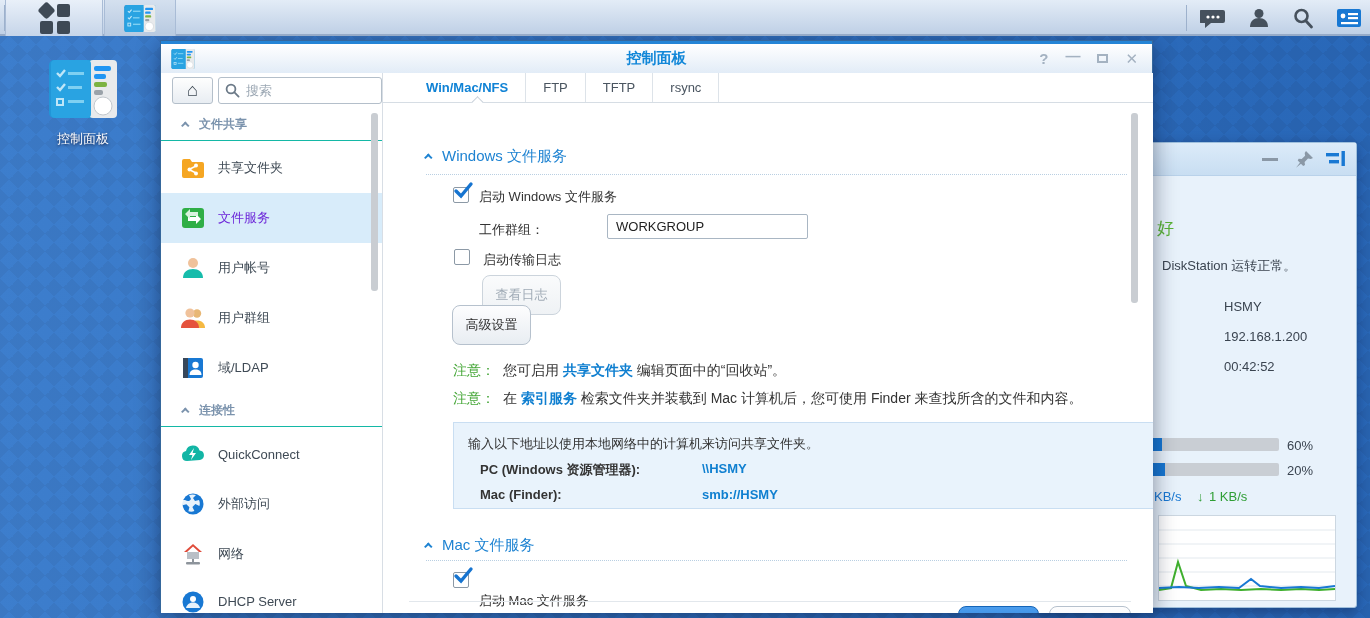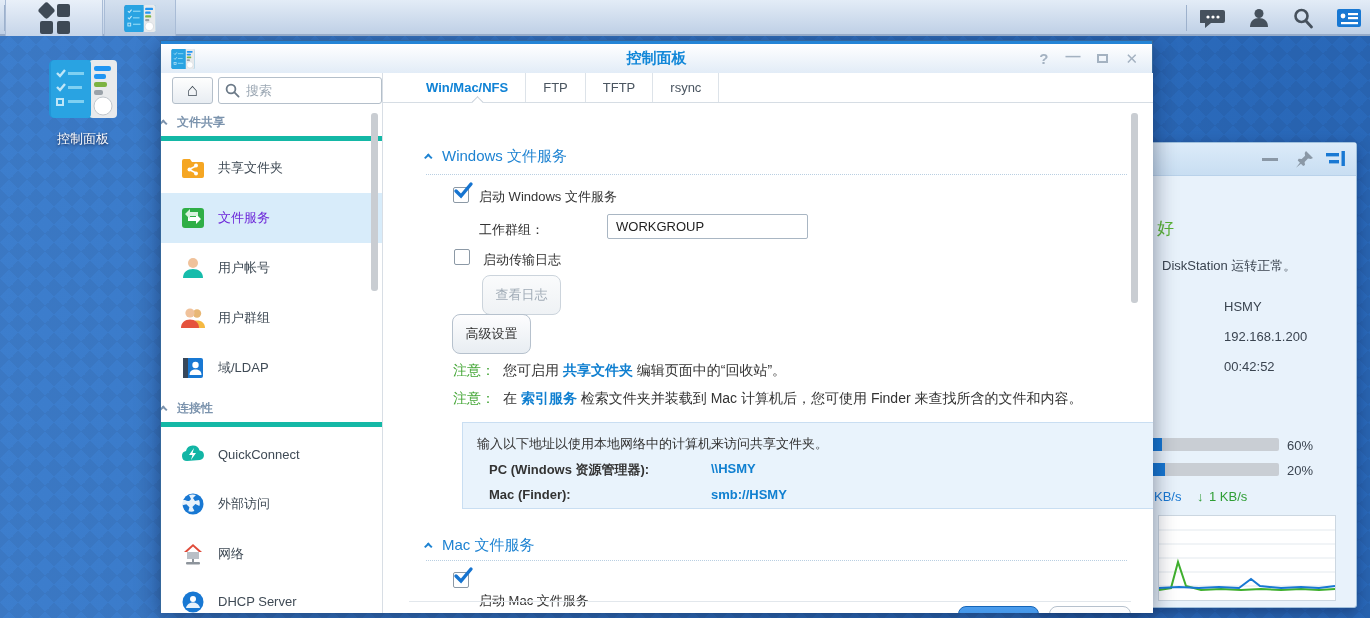--- a/index.html
+++ b/index.html
@@ -40,22 +40,22 @@
   .win-ctrls{position:absolute;right:14px;top:0;height:29px;display:flex;align-items:center;gap:17px;color:#a4b2c1;font-size:15px;font-weight:bold}
   .win-ctrls span{cursor:default;line-height:1}
   .maxbox{display:inline-block;width:11px;height:9px;border:2px solid #a4b2c1}
   
   .sidebar{position:absolute;left:0;top:32px;width:222px;height:540px;background:#fff;border-right:1px solid #d8dee5;overflow:hidden}
   .home-btn{position:absolute;left:11px;top:4px;width:41px;height:27px;border:1px solid #b4bfca;border-radius:3px;
     background:linear-gradient(#fefefe,#e8edf2);display:flex;align-items:center;justify-content:center;color:#3f4a55;font-size:18px}
   .search-box{position:absolute;left:57px;top:4px;width:164px;height:27px;border:1px solid #b4bfca;border-radius:3px;background:#fff;display:flex;align-items:center;padding:0 6px;gap:6px}
   .search-box input{border:none;outline:none;width:110px;font-size:13px;color:#333;font-family:inherit}
   .search-box input::placeholder{color:#9aa6b2}
-  .sb-section{position:absolute;left:0;width:221px;height:32px;display:flex;align-items:center;gap:10px;
-    color:#7b93ad;font-size:12px;font-weight:bold;border-bottom:5px solid #14b8a6}
+  .sb-section{position:absolute;left:0;width:221px;height:32px;display:flex;align-items:center;gap:10px;padding-left:22px;
+    color:#7b93ad;font-size:12px;font-weight:bold;border-bottom:1px solid #14b8a6}
   .sb-item{position:absolute;left:0;width:221px;height:50px;display:flex;align-items:center;gap:13px;padding-left:20px;cursor:pointer}
   .sb-item.sel{background:#d8ecfa}
   .sb-label{font-size:13px;color:#3f4a55}
   .sb-item.sel .sb-label{color:#6d28d9}
   .chev{display:inline-block;width:6px;height:6px;border-left:2px solid currentColor;border-top:2px solid currentColor;transform:rotate(45deg) translateY(1px)}
   .v-scroll{position:absolute;width:7px;border-radius:3px;background:#c9cdd2}
   
   .tabs{position:absolute;left:222px;top:32px;width:770px;height:30px;border-bottom:1px solid #d6dde4;display:flex;align-items:stretch;padding-left:26px;background:#fff}
   .tab{display:flex;align-items:center;padding:0 17px;font-size:13px;color:#4a5560;border-right:1px solid #dde3e9;cursor:pointer;position:relative}
   .tab.active{color:#0f82d5;font-weight:bold}
@@ -365,30 +365,30 @@
     </span>
     <span class="lbl" style="left:96px;top:85px">启动 Windows 文件服务</span>
 
     <span class="lbl" style="left:96px;top:118px">工作群组：</span>
     <input class="input" style="left: 224px; top: 111px; width: 201px;" value="WORKGROUP">
 
     <span class="cbx" style="left:71px;top:146px"></span>
     <span class="lbl" style="left:100px;top:148px">启动传输日志</span>
 
     <button class="btn disabled" style="left:99px;top:172px;width:79px">查看日志</button>
-    <button class="btn" style="left:69px;top:211px;width:79px">高级设置</button>
+    <button class="btn" style="left:69px;top:202px;width:79px">高级设置</button>
 
     <div class="note" style="left:70px;top:259px">
       <span class="pfx">注意：</span><span>您可启用 </span><span class="lnk">共享文件夹</span><span> 编辑页面中的“回收站”。</span>
     </div>
     <div class="note" style="left:70px;top:287px">
       <span class="pfx">注意：</span><span>在 </span><span class="lnk">索引服务</span><span> 检索文件夹并装载到 Mac 计算机后，您可使用 Finder 来查找所含的文件和内容。</span>
     </div>
 
-    <div class="infobox" style="left:79px;top:319px;width:732px;height:87px">
+    <div class="infobox" style="left:70px;top:319px;width:732px;height:87px">
       <div class="intro">输入以下地址以使用本地网络中的计算机来访问共享文件夹。</div>
       <div class="rlabel" style="top:38px">PC (Windows 资源管理器):</div>
       <div class="rvalue" style="top:38px">\\HSMY</div>
       <div class="rlabel" style="top:64px">Mac (Finder):</div>
       <div class="rvalue" style="top:64px">smb://HSMY</div>
     </div>
 
     <div class="sec-head" style="left:43px;top:433px">
       <span class="chev"></span>
       <span>Mac 文件服务</span>

